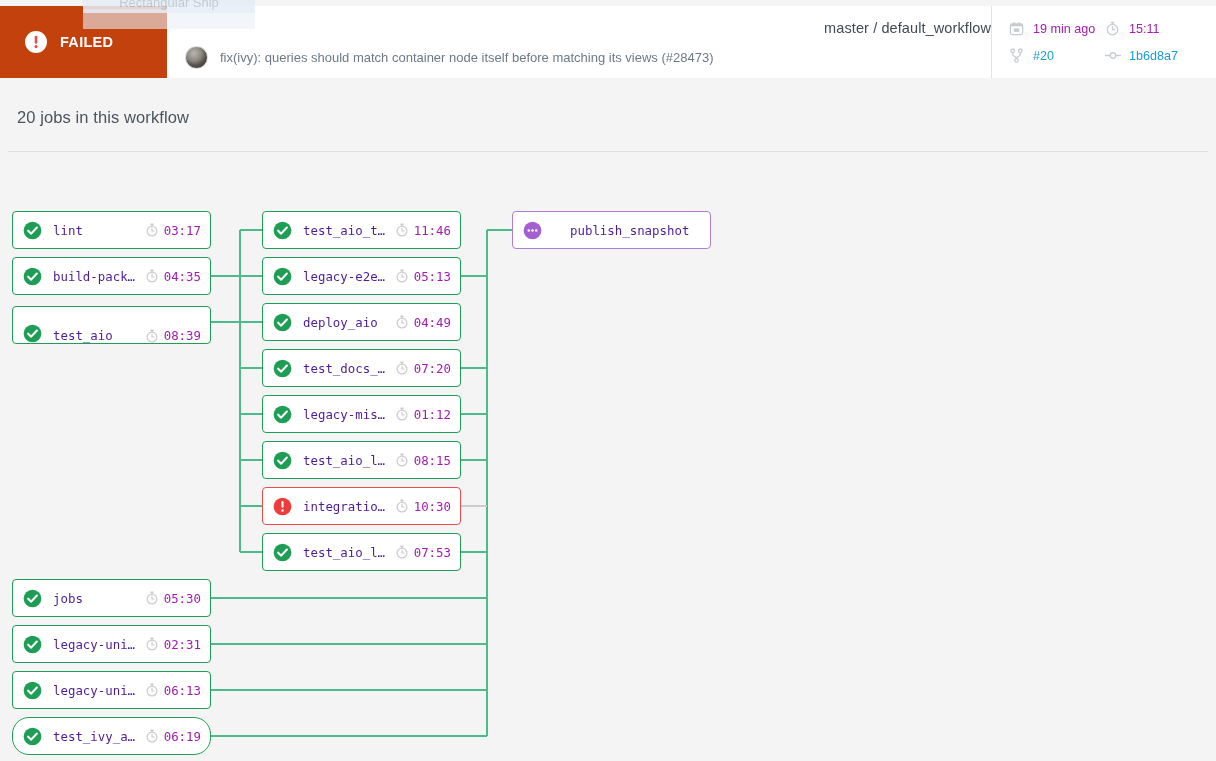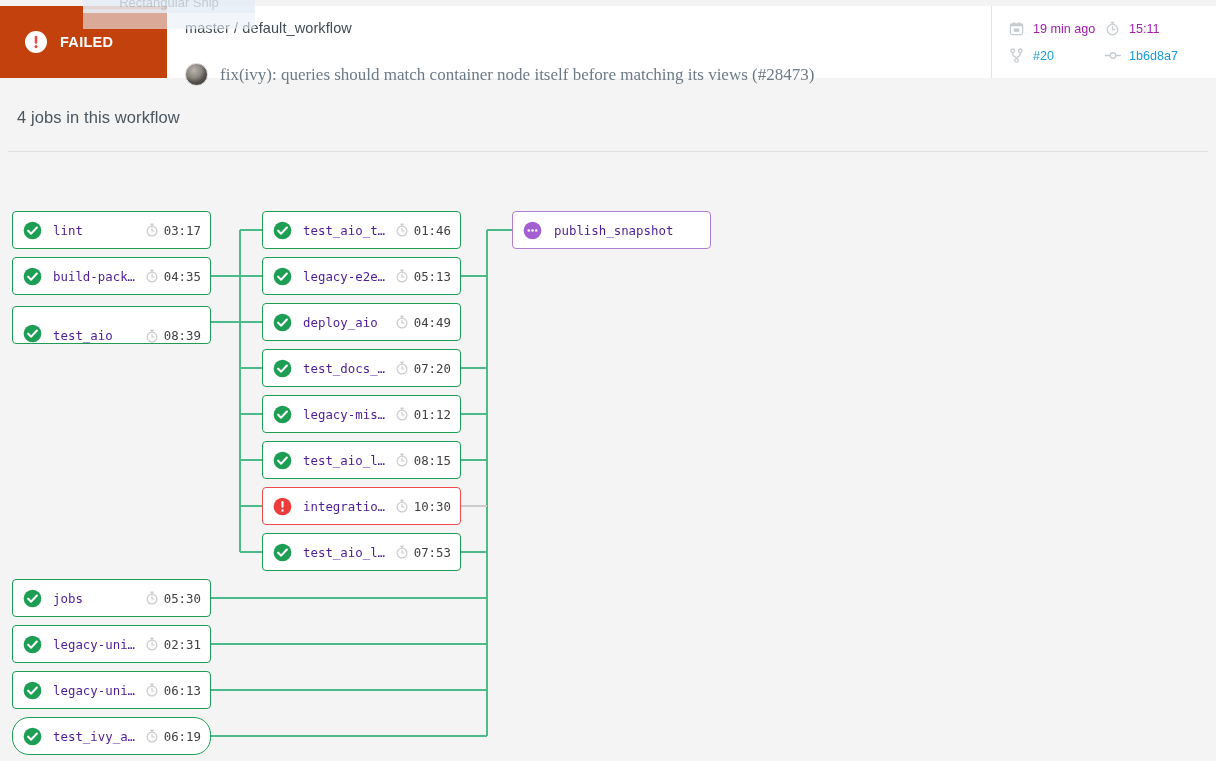--- a/index.html
+++ b/index.html
@@ -39,31 +39,31 @@
   .status-banner .sb-label {
     color: #fff; font-size: 14.5px; font-weight: bold; letter-spacing: .3px;
   }
 
   .header-main {
     flex: 1; position: relative; padding: 14px 0 0 14px;
     border-right: 1px solid #e4e4e4;
   }
   .branch-line {
     font-size: 14.5px; color: #404a52; letter-spacing: .1px;
-    margin-bottom: 27px; padding-left: 4px;
+    margin-bottom: 10px; padding-left: 4px; text-align: right;
   }
   .commit-line { display: flex; align-items: center; gap: 12px; padding-left: 4px; }
   .avatar {
     width: 23px; height: 23px; border-radius: 50%; flex: 0 0 23px;
     background: radial-gradient(circle at 38% 30%, #b9b5ae 0%, #8d8881 38%, #55504b 62%, #3b3733 100%);
     border: 1px solid #d8d8d8; overflow: hidden;
   }
   .commit-msg {
-    font-family: Liberation Serif, serif;
-    font-size: 17px; color: #6c7a86; white-space: nowrap;
+    font-family: Liberation Sans, sans-serif;
+    font-size: 13px; color: #6c7a86; white-space: nowrap;
   }
 
   .header-meta {
     flex: 0 0 224px; width: 224px; padding: 15px 0 0 17px;
     display: flex; flex-direction: column; gap: 12px;
   }
   .meta-row { display: flex; align-items: center; }
   .meta-cell { display: flex; align-items: center; gap: 9px; }
   .meta-cell.left { width: 96px; }
   .meta-ico { width: 15px; height: 15px; flex: 0 0 15px; opacity: .55; }
@@ -84,36 +84,36 @@
   .graph { position: absolute; left: 0; top: 0; width: 1216px; height: 761px; }
   .edges { position: absolute; left: 0; top: 0; }
 
   .node {
     position: absolute; width: 199px; height: 38px;
     background: #fff; border: 1px solid #1e9e54; border-radius: 4px;
     display: flex; align-items: center; padding: 0 9px 0 10px; z-index: 5;
   }
   .node.failed { border-color: #ee4b4b; }
   .node.onhold { border-color: #a濃; }
-  .node.onhold { border-color: #b07fd0; }
+  .node.onhold { border-color: #b07fd0; gap: 16px; }
 
   .node .st-icon { width: 19px; height: 19px; flex: 0 0 19px; }
   .node .job-name {
     font-family: "DejaVu Sans Mono", "Liberation Mono", monospace;
     font-size: 12.4px; color: #4c1d95;
     margin-left: 11px; flex: 1 1 auto;
     white-space: nowrap; overflow: hidden; text-overflow: ellipsis;
   }
   .node .dur {
     display: flex; align-items: center; gap: 5px; flex: 0 0 auto; margin-left: 4px;
   }
   .node .dur-ico { width: 14px; height: 14px; flex: 0 0 14px; opacity: .45; }
   .node .dur-txt {
     font-family: "DejaVu Sans Mono", "Liberation Mono", monospace;
-    font-size: 12.4px; color: #404040;
+    font-size: 12.4px; color: #a21caf;
   }
   .node.onhold .job-name { margin-left: 12px; }
 </style>
 </head>
 <body>
 
 <div class="page">
 
   <div class="snip-strip"></div>
   <div class="snip-overlay">Rectangular Snip</div>
@@ -184,21 +184,21 @@
               <path d="M0.6 8 H5.6 M12.4 8 H17.4" stroke="#9aa4ad" stroke-width="1.5" stroke-linecap="round"></path>
             </svg>
           </span>
           <span class="meta-text link">1b6d8a7</span>
         </div>
       </div>
     </div>
 
   </div>
 
-  <div class="jobs-heading">4 jobs in this workflow</div>
+  <div class="jobs-heading">20 jobs in this workflow</div>
   <div class="divider"></div>
 
   <div class="graph">
 
     <svg class="edges" width="1216" height="761">
       <g stroke="#4cbb8a" stroke-width="2.4" fill="none" shape-rendering="crispEdges">
 
         <path d="M211 276 H240"></path>
         <path d="M211 322 H240"></path>
 
@@ -353,21 +353,21 @@
               <path d="M5.4 10.2 L8.6 13.3 L14.6 6.9" fill="none" stroke="#fff" stroke-width="2.2" stroke-linecap="round" stroke-linejoin="round"></path>
             </svg></span>
           <span class="job-name">test_aio_too…</span>
           <span class="dur">
             <span class="dur-ico"><svg viewBox="0 0 16 16" width="14" height="14">
                 <circle cx="8" cy="9.2" r="5.6" fill="none" stroke="#8d8d8d" stroke-width="1.4"></circle>
                 <rect x="6.1" y="0.7" width="3.8" height="1.6" rx=".6" fill="#8d8d8d"></rect>
                 <rect x="7.25" y="2.1" width="1.5" height="1.8" fill="#8d8d8d"></rect>
                 <path d="M8 5.9 V9.2 H10.4" fill="none" stroke="#8d8d8d" stroke-width="1.3" stroke-linecap="round"></path>
               </svg></span>
-            <span class="dur-txt">01:46</span>
+            <span class="dur-txt">11:46</span>
           </span>
         </div>
         <div class="node" style="left: 262px; top: 257px;">
           <span class="st-icon"><svg viewBox="0 0 20 20" width="19" height="19">
               <circle cx="10" cy="10" r="9.3" fill="#1e9e54"></circle>
               <path d="M5.4 10.2 L8.6 13.3 L14.6 6.9" fill="none" stroke="#fff" stroke-width="2.2" stroke-linecap="round" stroke-linejoin="round"></path>
             </svg></span>
           <span class="job-name">legacy-e2e-t…</span>
           <span class="dur">
             <span class="dur-ico"><svg viewBox="0 0 16 16" width="14" height="14">

